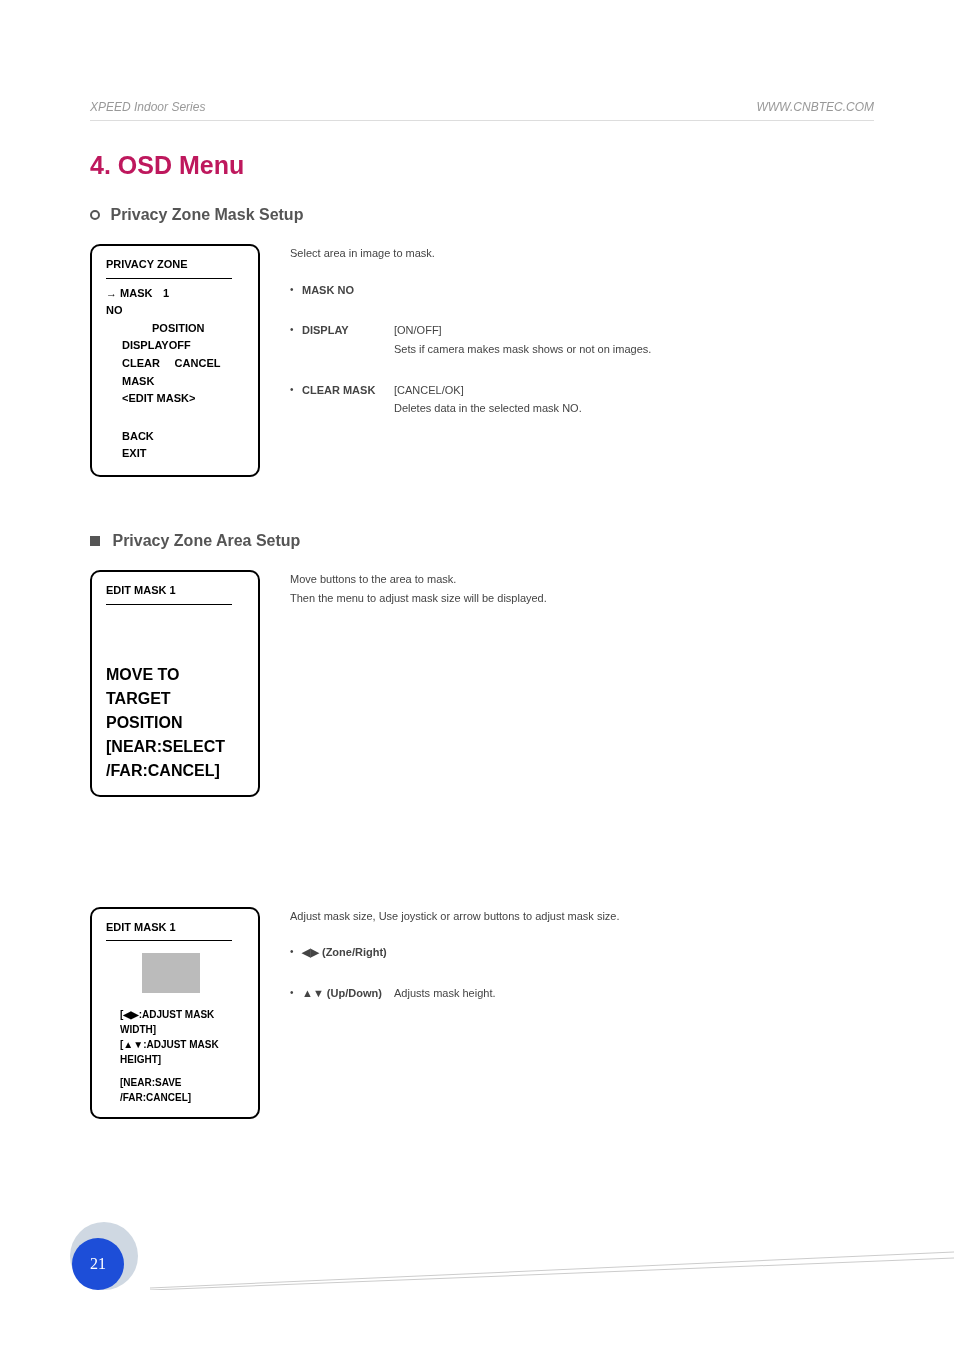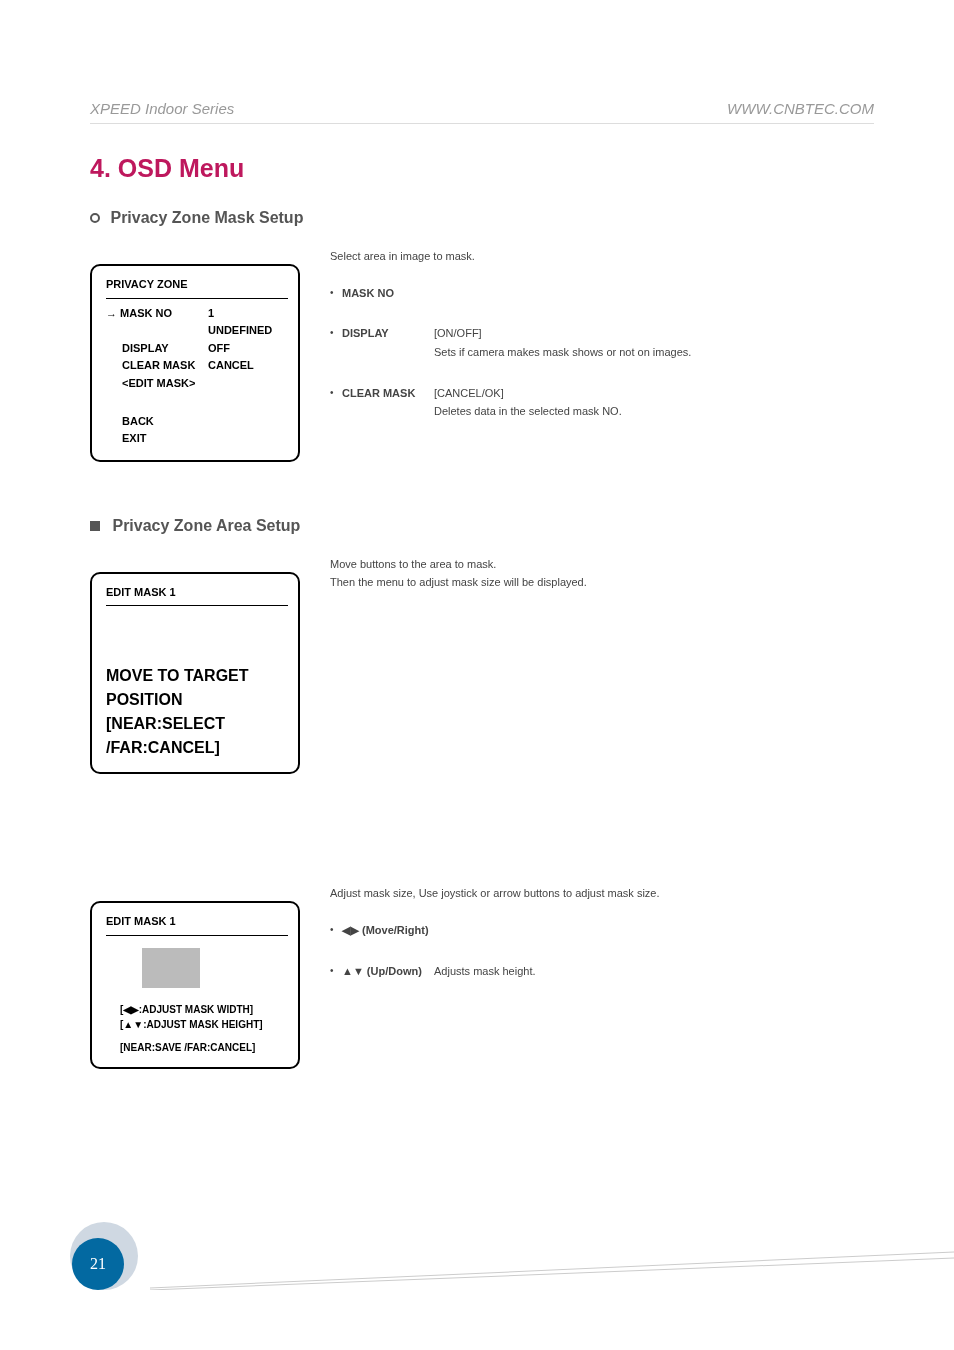--- a/index.html
+++ b/index.html
@@ -10,21 +10,21 @@
       height: 1350px;
       position: relative;
       color: #333;
     }
     .page {
       padding: 100px 80px 0 90px;
     }
     .header {
       display: flex;
       justify-content: space-between;
-      font-size: 15px;
+      font-size: 12px;
       font-style: italic;
       color: #999;
       border-bottom: 1px solid #ddd;
       padding-bottom: 6px;
       margin-bottom: 30px;
     }
     .section-title {
       font-size: 25px;
       font-weight: bold;
       color: #be185d;
@@ -57,30 +57,29 @@
       position: relative;
       top: -1px;
     }
     .block {
       display: flex;
       gap: 30px;
       margin-bottom: 55px;
       align-items: flex-start;
     }
     .osd-panel {
-      width: 210px;
+      width: 170px;
       border: 2px solid #000;
       border-radius: 10px;
-      padding: 10px 10px 12px 14px;
+      padding: 10px 26px 12px 14px;
       font-family: Arial, sans-serif;
       font-size: 11px;
       line-height: 1.6;
       color: #000;
       flex-shrink: 0;
-      margin-top: 17px;
     }
     .osd-panel .panel-title {
       font-weight: bold;
       border-bottom: 1px solid #000;
       padding-bottom: 4px;
       margin-bottom: 6px;
     }
     .osd-panel .row {
       display: flex;
       justify-content: space-between;
@@ -147,21 +146,21 @@
       border-radius: 50%;
       background: #cfd8e2;
       top: 0;
       left: 0;
     }
     .circle-inner {
       position: absolute;
       width: 52px;
       height: 52px;
       border-radius: 50%;
-      background: #0369a1;
+      background: #1d4ed8;
       top: 16px;
       left: 2px;
       display: flex;
       align-items: center;
       justify-content: center;
       color: #fff;
       font-size: 16px;
       font-family: Georgia, serif;
     }
     .diag-line {
@@ -192,21 +191,21 @@
 
   <div class="block">
     <div class="osd-panel">
       <div class="panel-title">PRIVACY ZONE</div>
       <div class="row">
         <span class="label">→ MASK NO</span>
         <span class="val">1</span>
       </div>
       <div class="row">
         <span class="label"></span>
-        <span class="val">UNDEFINED</span>
+        <span class="val">POSITION</span>
       </div>
       <div class="row indent">
         <span class="label">DISPLAY</span>
         <span class="val">OFF</span>
       </div>
       <div class="row indent">
         <span class="label">CLEAR MASK</span>
         <span class="val">CANCEL</span>
       </div>
       <div class="row indent">
@@ -276,21 +275,21 @@
         <div style="padding-left:14px;">[◀▶:ADJUST MASK WIDTH]</div>
         <div style="padding-left:14px;">[▲▼:ADJUST MASK HEIGHT]</div>
         <div style="height:8px;"></div>
         <div style="padding-left:14px;">[NEAR:SAVE   /FAR:CANCEL]</div>
       </div>
     </div>
     <div class="desc">
       <div class="intro">Adjust mask size, Use joystick or arrow buttons to adjust mask size.</div>
       <div class="item">
         <span class="bullet">•</span>
-        <span class="key arrows">◀▶ (Move/Right)</span>
+        <span class="key arrows">◀▶ (Zone/Right)</span>
       </div>
       <div class="item">
         <span class="bullet">•</span>
         <span class="key arrows">▲▼ (Up/Down)</span>
         <span class="text">Adjusts mask height.</span>
       </div>
     </div>
   </div>
 </div>
 

